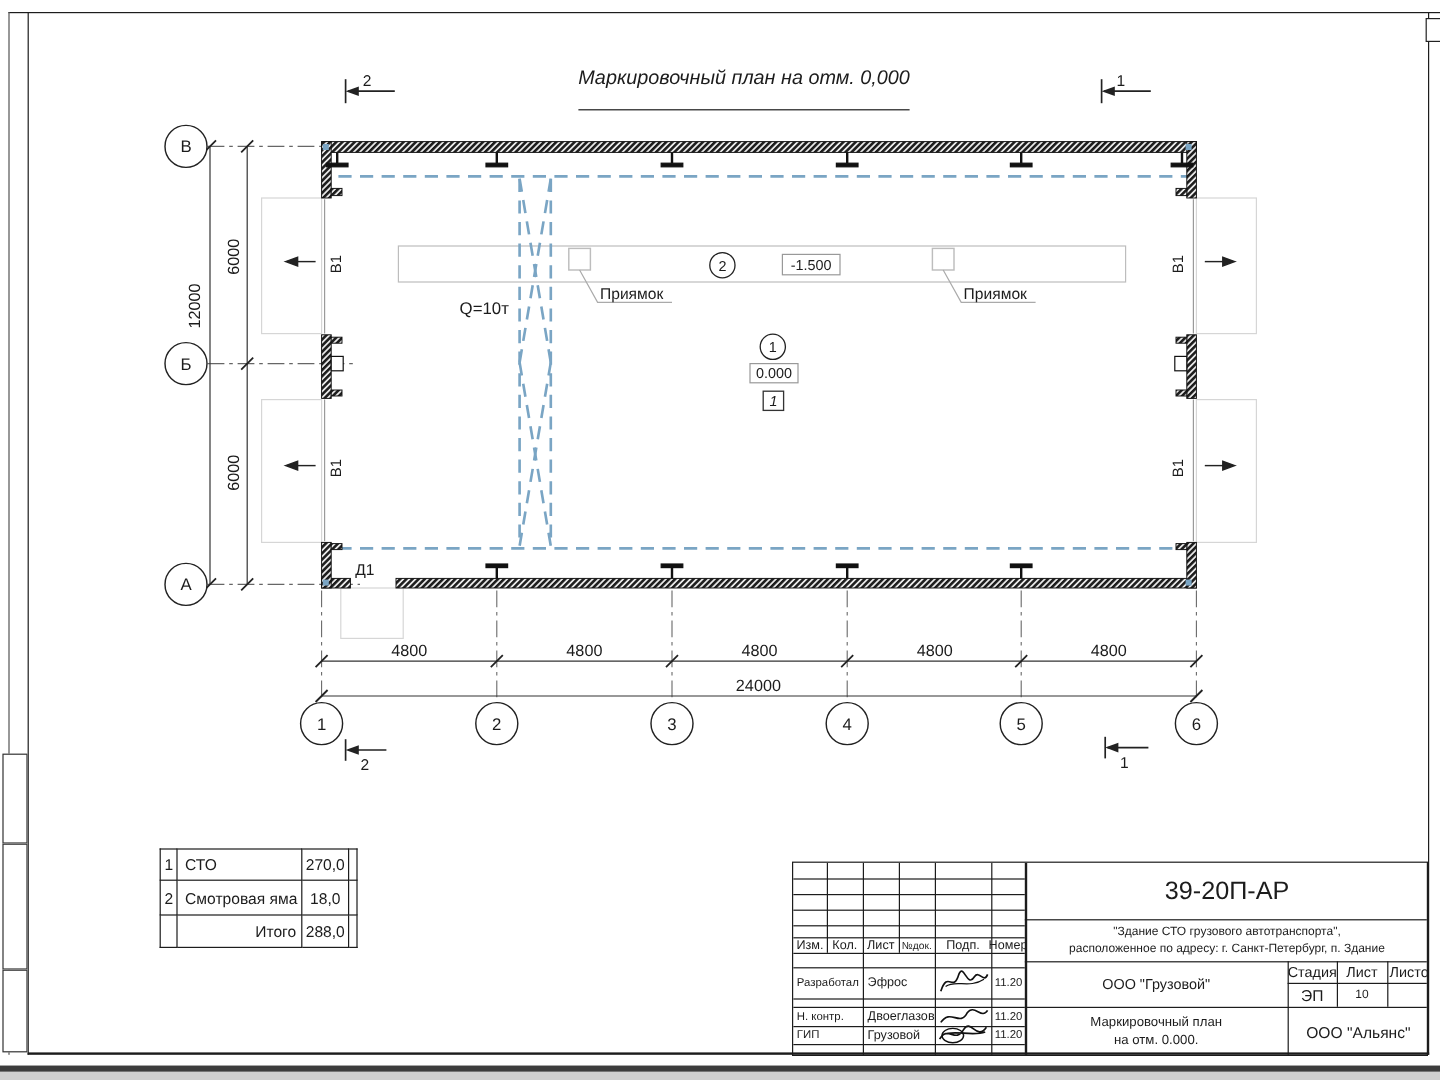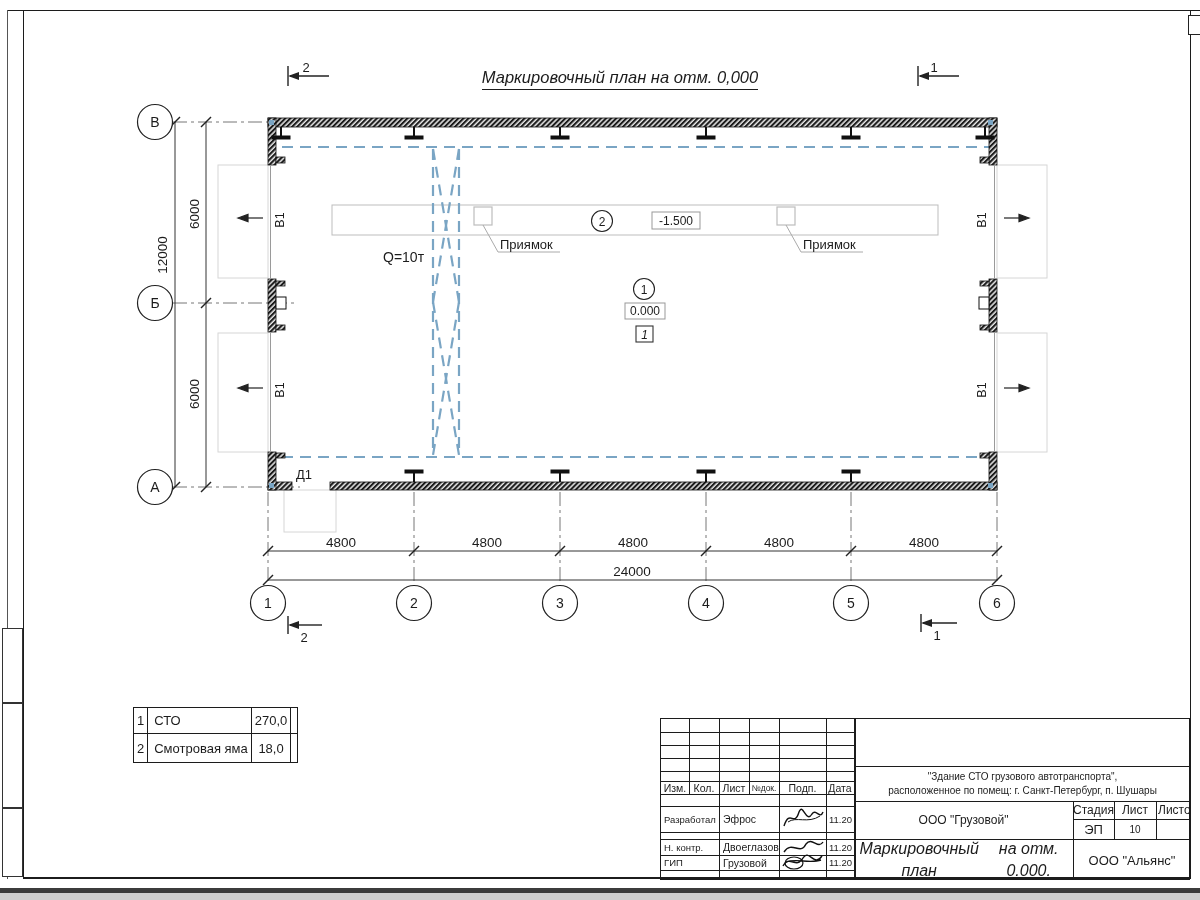--- a/index.html
+++ b/index.html
@@ -3,21 +3,21 @@
 <meta charset="utf-8">
 <style>
   * { margin:0; padding:0; box-sizing:border-box; }
   body { font-family:"Liberation Sans", sans-serif; background:#cfcfcf; width:1200px; height:900px; overflow:hidden; }
   .stage { position:relative; width:1200px; height:900px; background:#cfcfcf; }
   .sheet { position:absolute; left:0; top:0; width:1200px; height:888px; background:#ffffff; overflow:hidden; }
   .desk-strip { position:absolute; left:0; top:888px; width:1200px; height:5px; background:#3c3c3c; }
   .hl, .vl { position:absolute; background:#1c1c1c; }
   .frame-line { position:absolute; background:#1c1c1c; }
   .main-title { position:absolute; left:450px; top:56px; width:340px; text-align:center; font-size:16.5px; font-style:italic; color:#1c1c1c; }
-  .main-title span, .expl-title span { display:inline-block; border-bottom:1.3px solid #1c1c1c; padding-bottom:2px;margin-top:12px; }
+  .main-title span, .expl-title span { display:inline-block; border-bottom:1.3px solid #1c1c1c; padding-bottom:16px; }
   .expl-title { position:absolute; left:133px; top:664px; width:382px; text-align:center; font-size:15.5px; font-style:italic; color:#1c1c1c; }
   svg text { font-family:"Liberation Sans", sans-serif; fill:#1c1c1c; }
   
   .expl-table { position:absolute; left:133px; top:707px; border-collapse:collapse; table-layout:fixed; color:#1c1c1c; }
   .expl-table td, .expl-table th { border:1.2px solid #1c1c1c; font-weight:normal; font-size:13px; text-align:center; vertical-align:middle; padding:0 3px; }
   .expl-table th { font-size:12.5px; line-height:1.25; }
   .expl-table .cell-name { text-align:left; padding-left:6px;margin-left:44px; }
   .expl-table .cell-total { text-align:right; padding-right:4px; }
   
   .tb { position:absolute; left:660px; top:718px; width:530px; height:162px; border:1.6px solid #1c1c1c; color:#1c1c1c; overflow:hidden; }
@@ -270,20 +270,26 @@
       <td class="cell-name">СТО</td>
       <td>270,0</td>
       <td></td>
     </tr>
     <tr style="height:29px;">
       <td>2</td>
       <td class="cell-name">Смотровая яма</td>
       <td>18,0</td>
       <td></td>
     </tr>
+    <tr style="height:27px;">
+      <td></td>
+      <td class="cell-total">Итого</td>
+      <td>288,0</td>
+      <td></td>
+    </tr>
   </tbody>
       </table>
 
   <div class="tb">
 
     <div class="vl" style="left:28px; top:0; width:1px; height:75px;"></div>
     <div class="vl" style="left:58px; top:0; width:1px; height:162px;"></div>
     <div class="vl" style="left:88px; top:0; width:1px; height:75px;"></div>
     <div class="vl" style="left:118px; top:0; width:1px; height:162px;"></div>
     <div class="vl" style="left:165px; top:0; width:1px; height:162px;"></div>
@@ -306,21 +312,21 @@
     <div class="vl" style="left:412px; top:82px; width:1.4px; height:80px;"></div>
     <div class="hl" style="left:412px; top:100px; width:118px; height:1px;"></div>
     <div class="vl" style="left:453px; top:82px; width:1px; height:38px;"></div>
     <div class="vl" style="left:495px; top:82px; width:1px; height:38px;"></div>
 
     <div class="cell" style="left:0; top:62px; width:28px; height:13px; font-size:10.5px;">Изм.</div>
     <div class="cell" style="left:28px; top:62px; width:30px; height:13px; font-size:10.5px;">Кол.</div>
     <div class="cell" style="left:58px; top:62px; width:30px; height:13px; font-size:10.5px;">Лист</div>
     <div class="cell" style="left:88px; top:62px; width:30px; height:13px; font-size:8.5px;">№док.</div>
     <div class="cell" style="left:118px; top:62px; width:47px; height:13px; font-size:10.5px;">Подп.</div>
-    <div class="cell" style="left:165px; top:62px; width:28px; height:13px; font-size:10.5px;">Дата</div>
+    <div class="cell" style="left:165px; top:62px; width:28px; height:13px; font-size:10.5px;">Номер</div>
 
     <div class="cell left-text" style="left:0; top:87px; width:58px; height:26px; font-size:9.5px;">Разработал</div>
     <div class="cell left-text" style="left:59px; top:87px; width:59px; height:26px; font-size:10.5px;">Эфрос</div>
     <div class="cell" style="left:166px; top:87px; width:27px; height:26px; font-size:9.5px;">11.20</div>
     <div class="cell left-text" style="left:0; top:120px; width:58px; height:16px; font-size:9.5px;">Н. контр.</div>
     <div class="cell left-text" style="left:59px; top:120px; width:59px; height:16px; font-size:10.5px;">Двоеглазов</div>
     <div class="cell" style="left:166px; top:120px; width:27px; height:16px; font-size:9.5px;">11.20</div>
     <div class="cell left-text" style="left:0; top:136px; width:58px; height:15px; font-size:9.5px;">ГИП</div>
     <div class="cell left-text" style="left:59px; top:136px; width:59px; height:15px; font-size:10.5px;">Грузовой</div>
     <div class="cell" style="left:166px; top:136px; width:27px; height:15px; font-size:9.5px;">11.20</div>
@@ -328,26 +334,27 @@
     <svg style="position:absolute; left:119px; top:85px;" width="46" height="28">
       <path d="M4,22 C10,4 14,24 19,8 C23,-2 26,20 32,10 C36,4 40,16 43,8" fill="none" stroke="#111" stroke-width="1.4"></path>
       <path d="M8,18 C16,12 28,20 40,12" fill="none" stroke="#111" stroke-width="1"></path>
     </svg>
     <svg style="position:absolute; left:119px; top:119px;" width="46" height="34">
       <path d="M4,14 C12,2 20,18 26,6 C32,-2 38,12 43,4" fill="none" stroke="#111" stroke-width="1.4"></path>
       <path d="M3,28 C10,16 16,32 23,20 C29,10 34,30 42,18 M6,24 C16,20 30,26 41,22" fill="none" stroke="#111" stroke-width="1.4"></path>
       <ellipse cx="14" cy="25" rx="9" ry="6" fill="none" stroke="#111" stroke-width="1.2"></ellipse>
     </svg>
 
+    <div class="cell" style="left:193px; top:0; width:337px; height:47px; font-size:21px;">39-20П-АР</div>
     <div class="cell" style="left:193px; top:47px; width:337px; height:35px; font-size:10px; flex-direction:column; line-height:1.35;">
       <span>"Здание СТО грузового автотранспорта",</span>
-      <span>расположенное по помещ: г. Санкт-Петербург, п. Шушары</span>
+      <span>расположенное по адресу: г. Санкт-Петербург, п. Здание</span>
     </div>
     <div class="cell" style="left:193px; top:82px; width:219px; height:38px; font-size:12px;">ООО "Грузовой"</div>
-    <div class="cell" style="left:193px; top:120px; width:219px; height:42px; font-size:16px; flex-direction:row; line-height:1.4;font-style:italic;">
+    <div class="cell" style="left:193px; top:120px; width:219px; height:42px; font-size:11px; flex-direction:column; line-height:1.4;">
       <span>Маркировочный план</span>
       <span>на отм. 0.000.</span>
     </div>
     <div class="cell" style="left:412px; top:82px; width:41px; height:18px; font-size:12px;">Стадия</div>
     <div class="cell" style="left:453px; top:82px; width:42px; height:18px; font-size:12px;">Лист</div>
     <div class="cell" style="left:495px; top:82px; width:35px; height:18px; font-size:12px; justify-content:flex-start; padding-left:2px;">Листов</div>
     <div class="cell" style="left:412px; top:100px; width:41px; height:20px; font-size:13px;">ЭП</div>
     <div class="cell" style="left:453px; top:100px; width:42px; height:20px; font-size:10px;">10</div>
     <div class="cell" style="left:412px; top:120px; width:118px; height:42px; font-size:13px;">ООО "Альянс"</div>
   </div>

